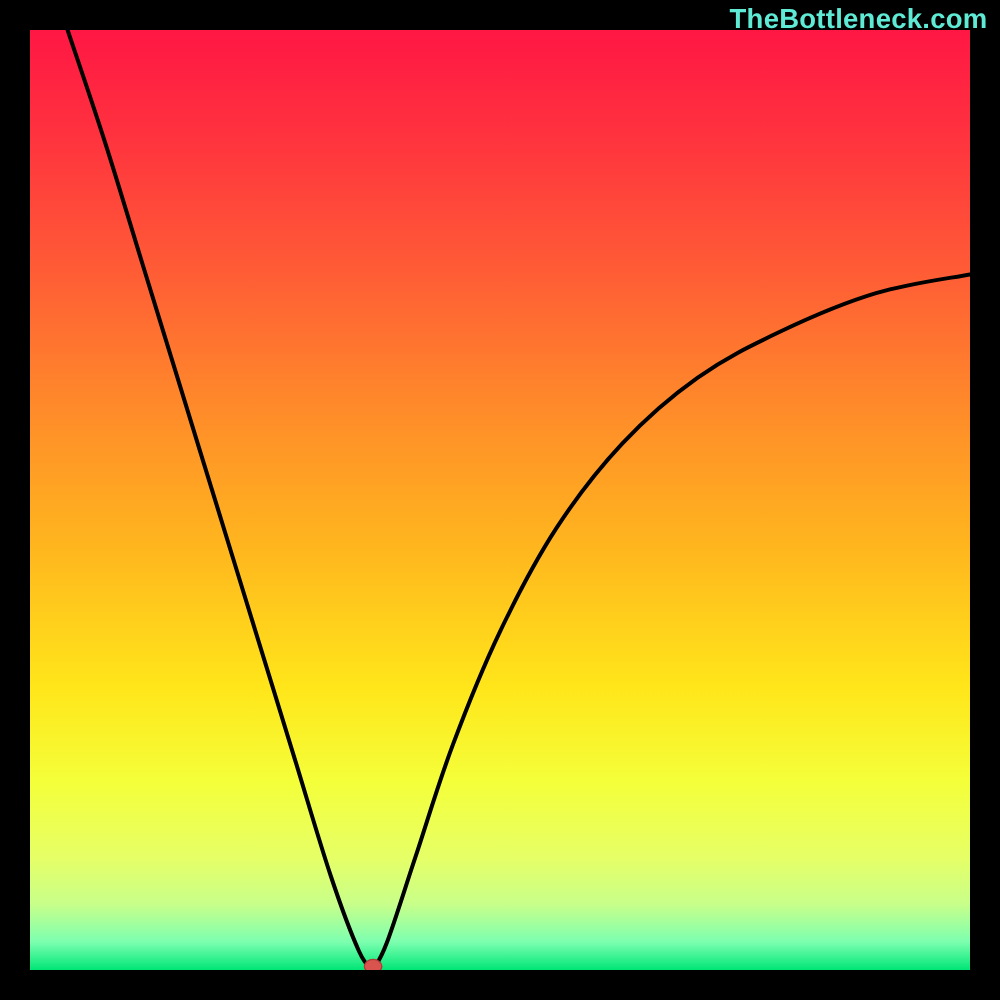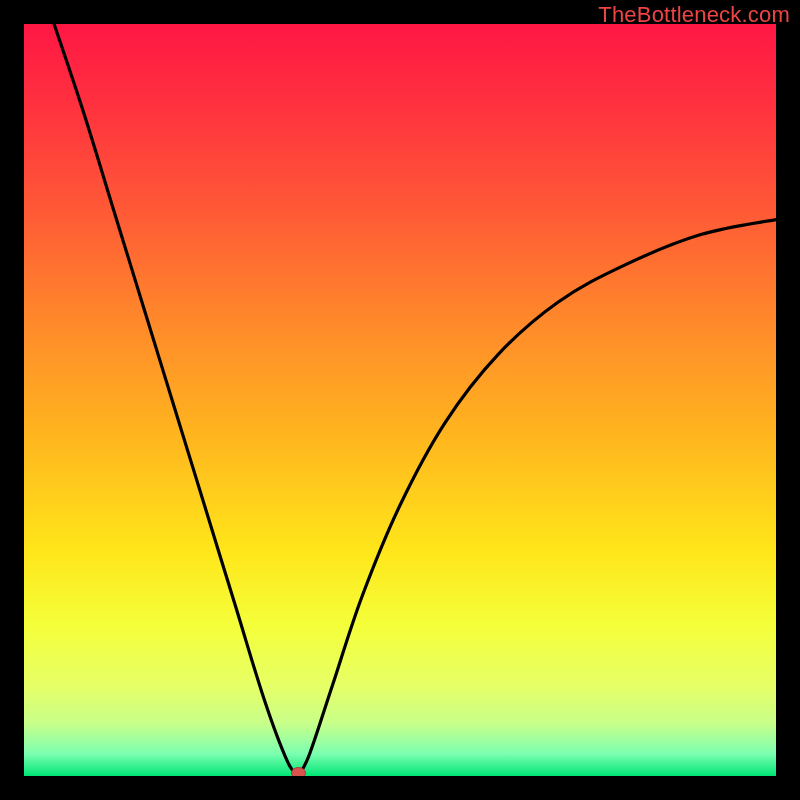--- a/index.html
+++ b/index.html
@@ -14,23 +14,23 @@
   .stage {
     position: relative;
     width: 800px;
     height: 800px;
     background: #000;
   }
   .watermark {
     position: absolute;
     top: 2px;
     right: 10px;
-    color: #ef4444;
+    color: #5eead4;
     font-size: 22px;
-    font-weight: 400;
+    font-weight: 700;
     letter-spacing: 0.2px;
     z-index: 20;
     user-select: none;
   }
   svg.plot {
     position: absolute;
     left: 0;
     top: 0;
     width: 800px;
     height: 800px;

